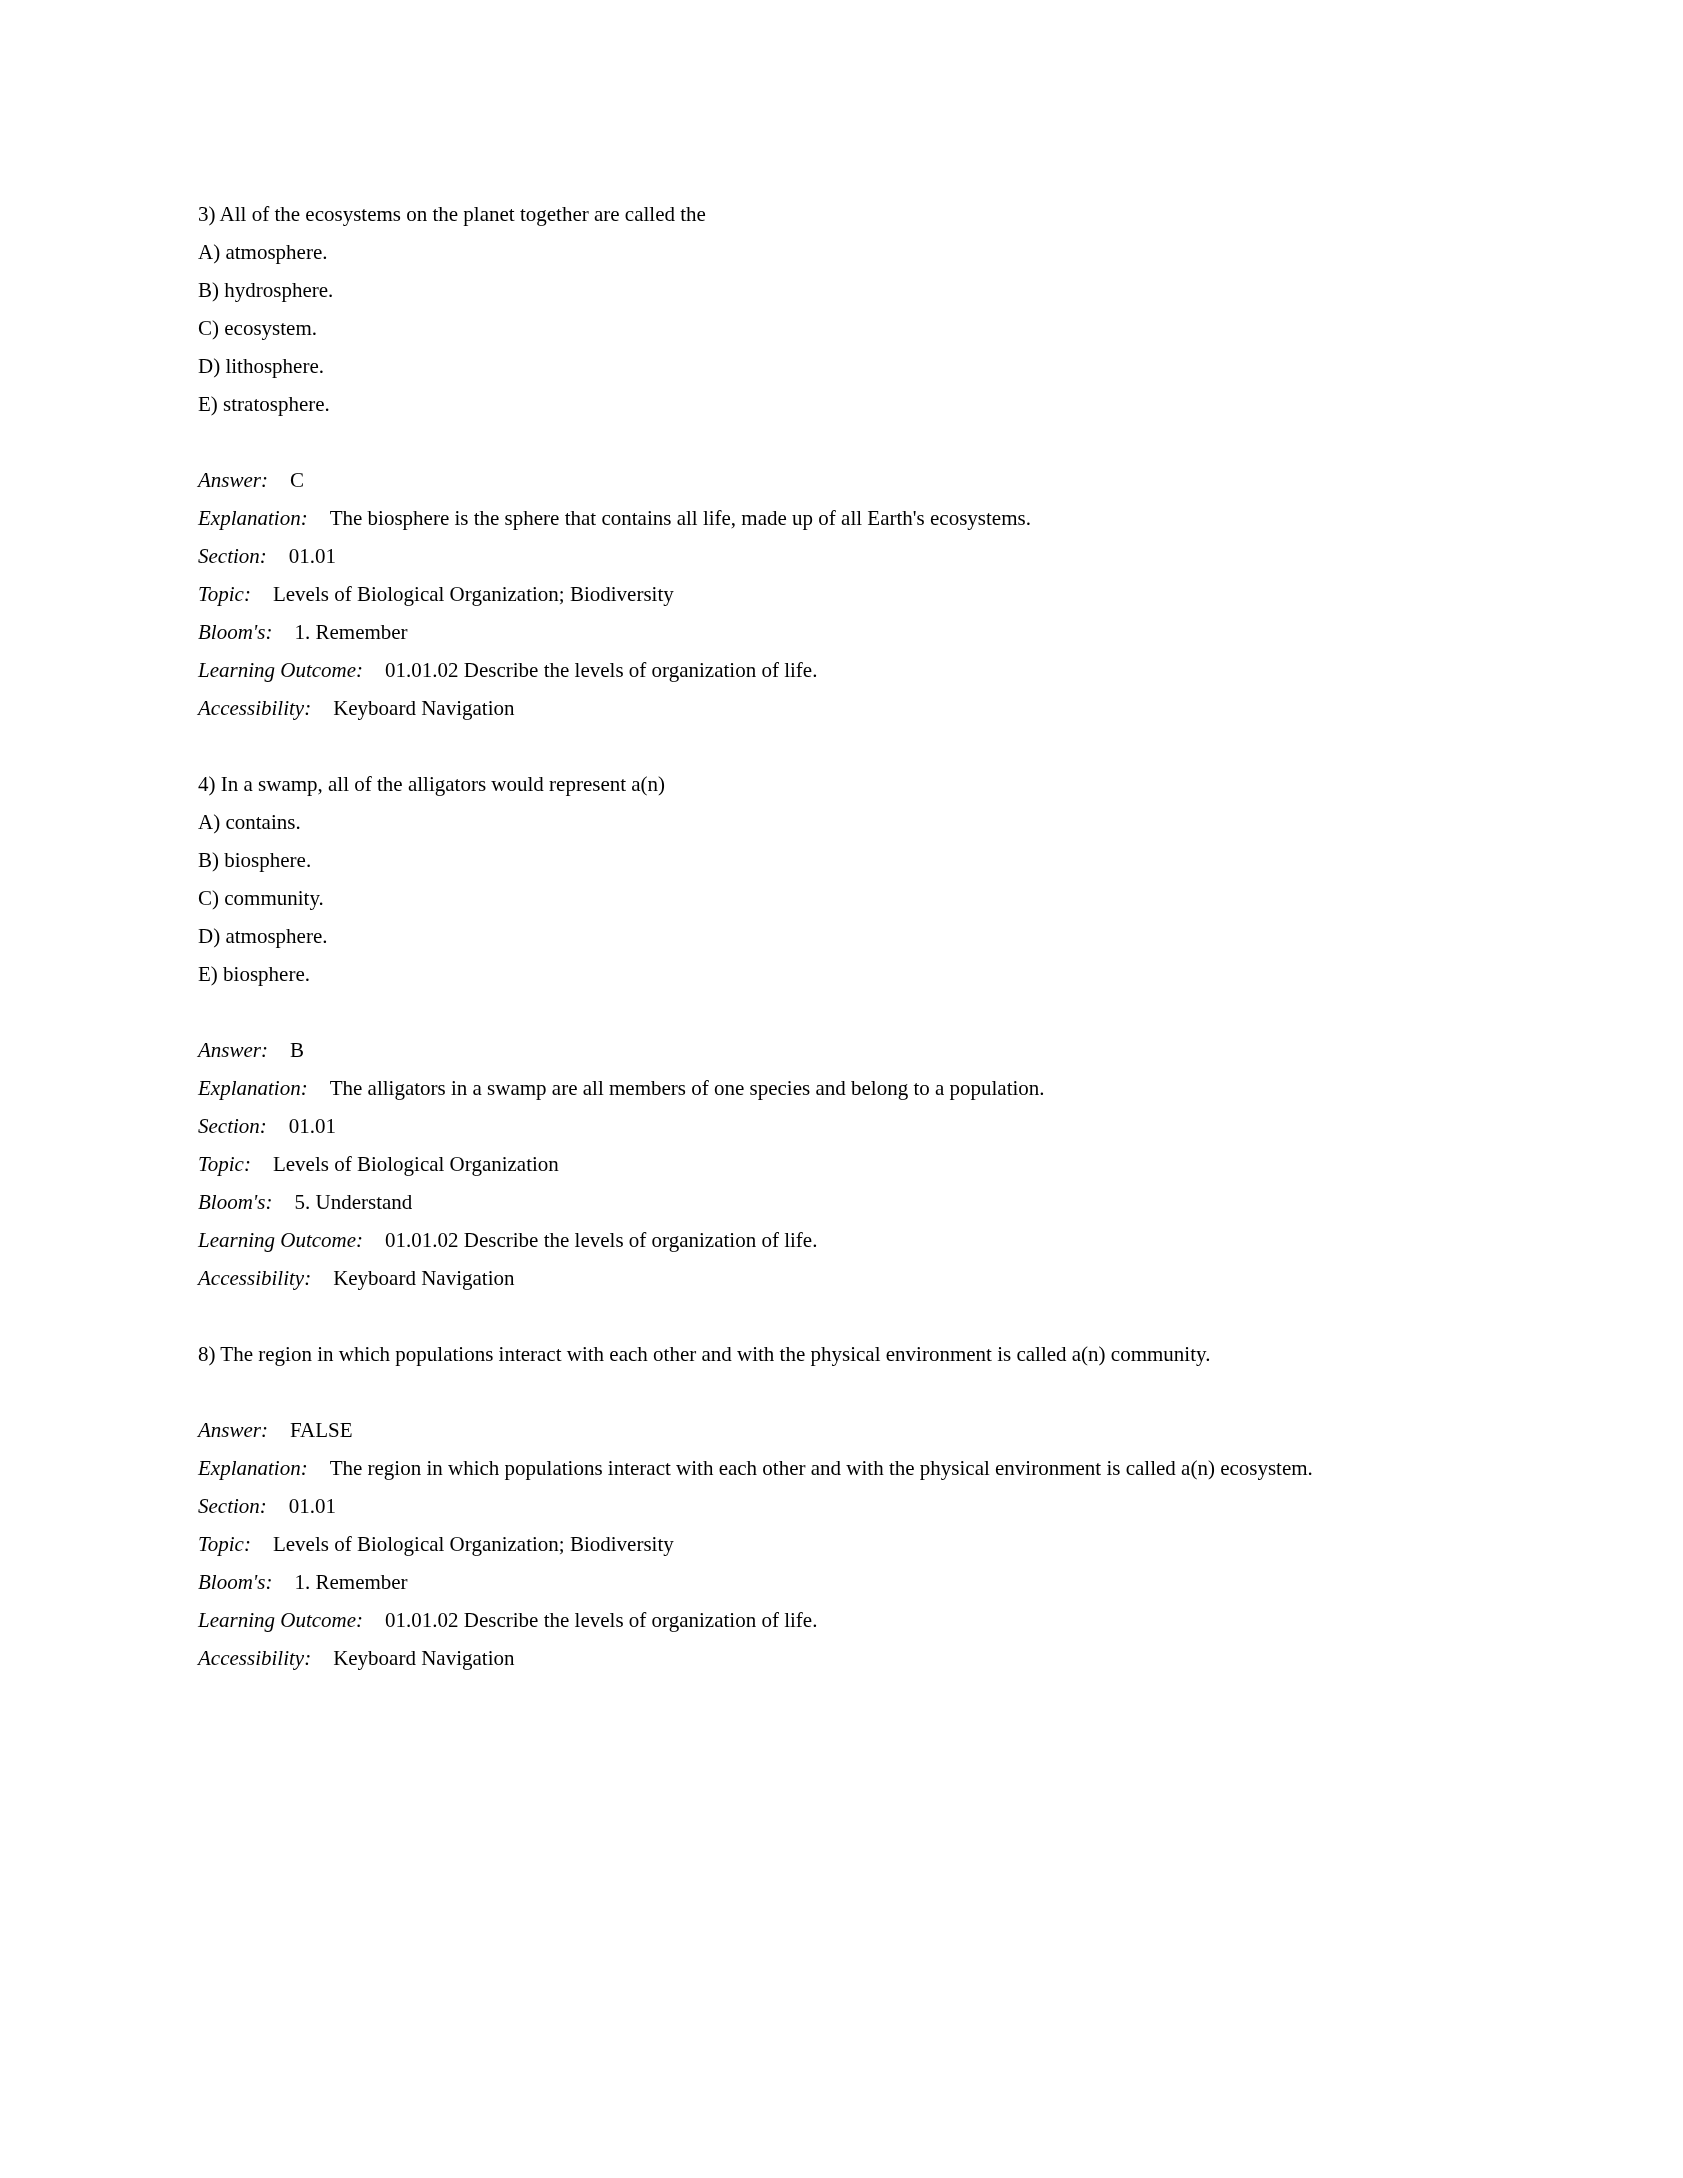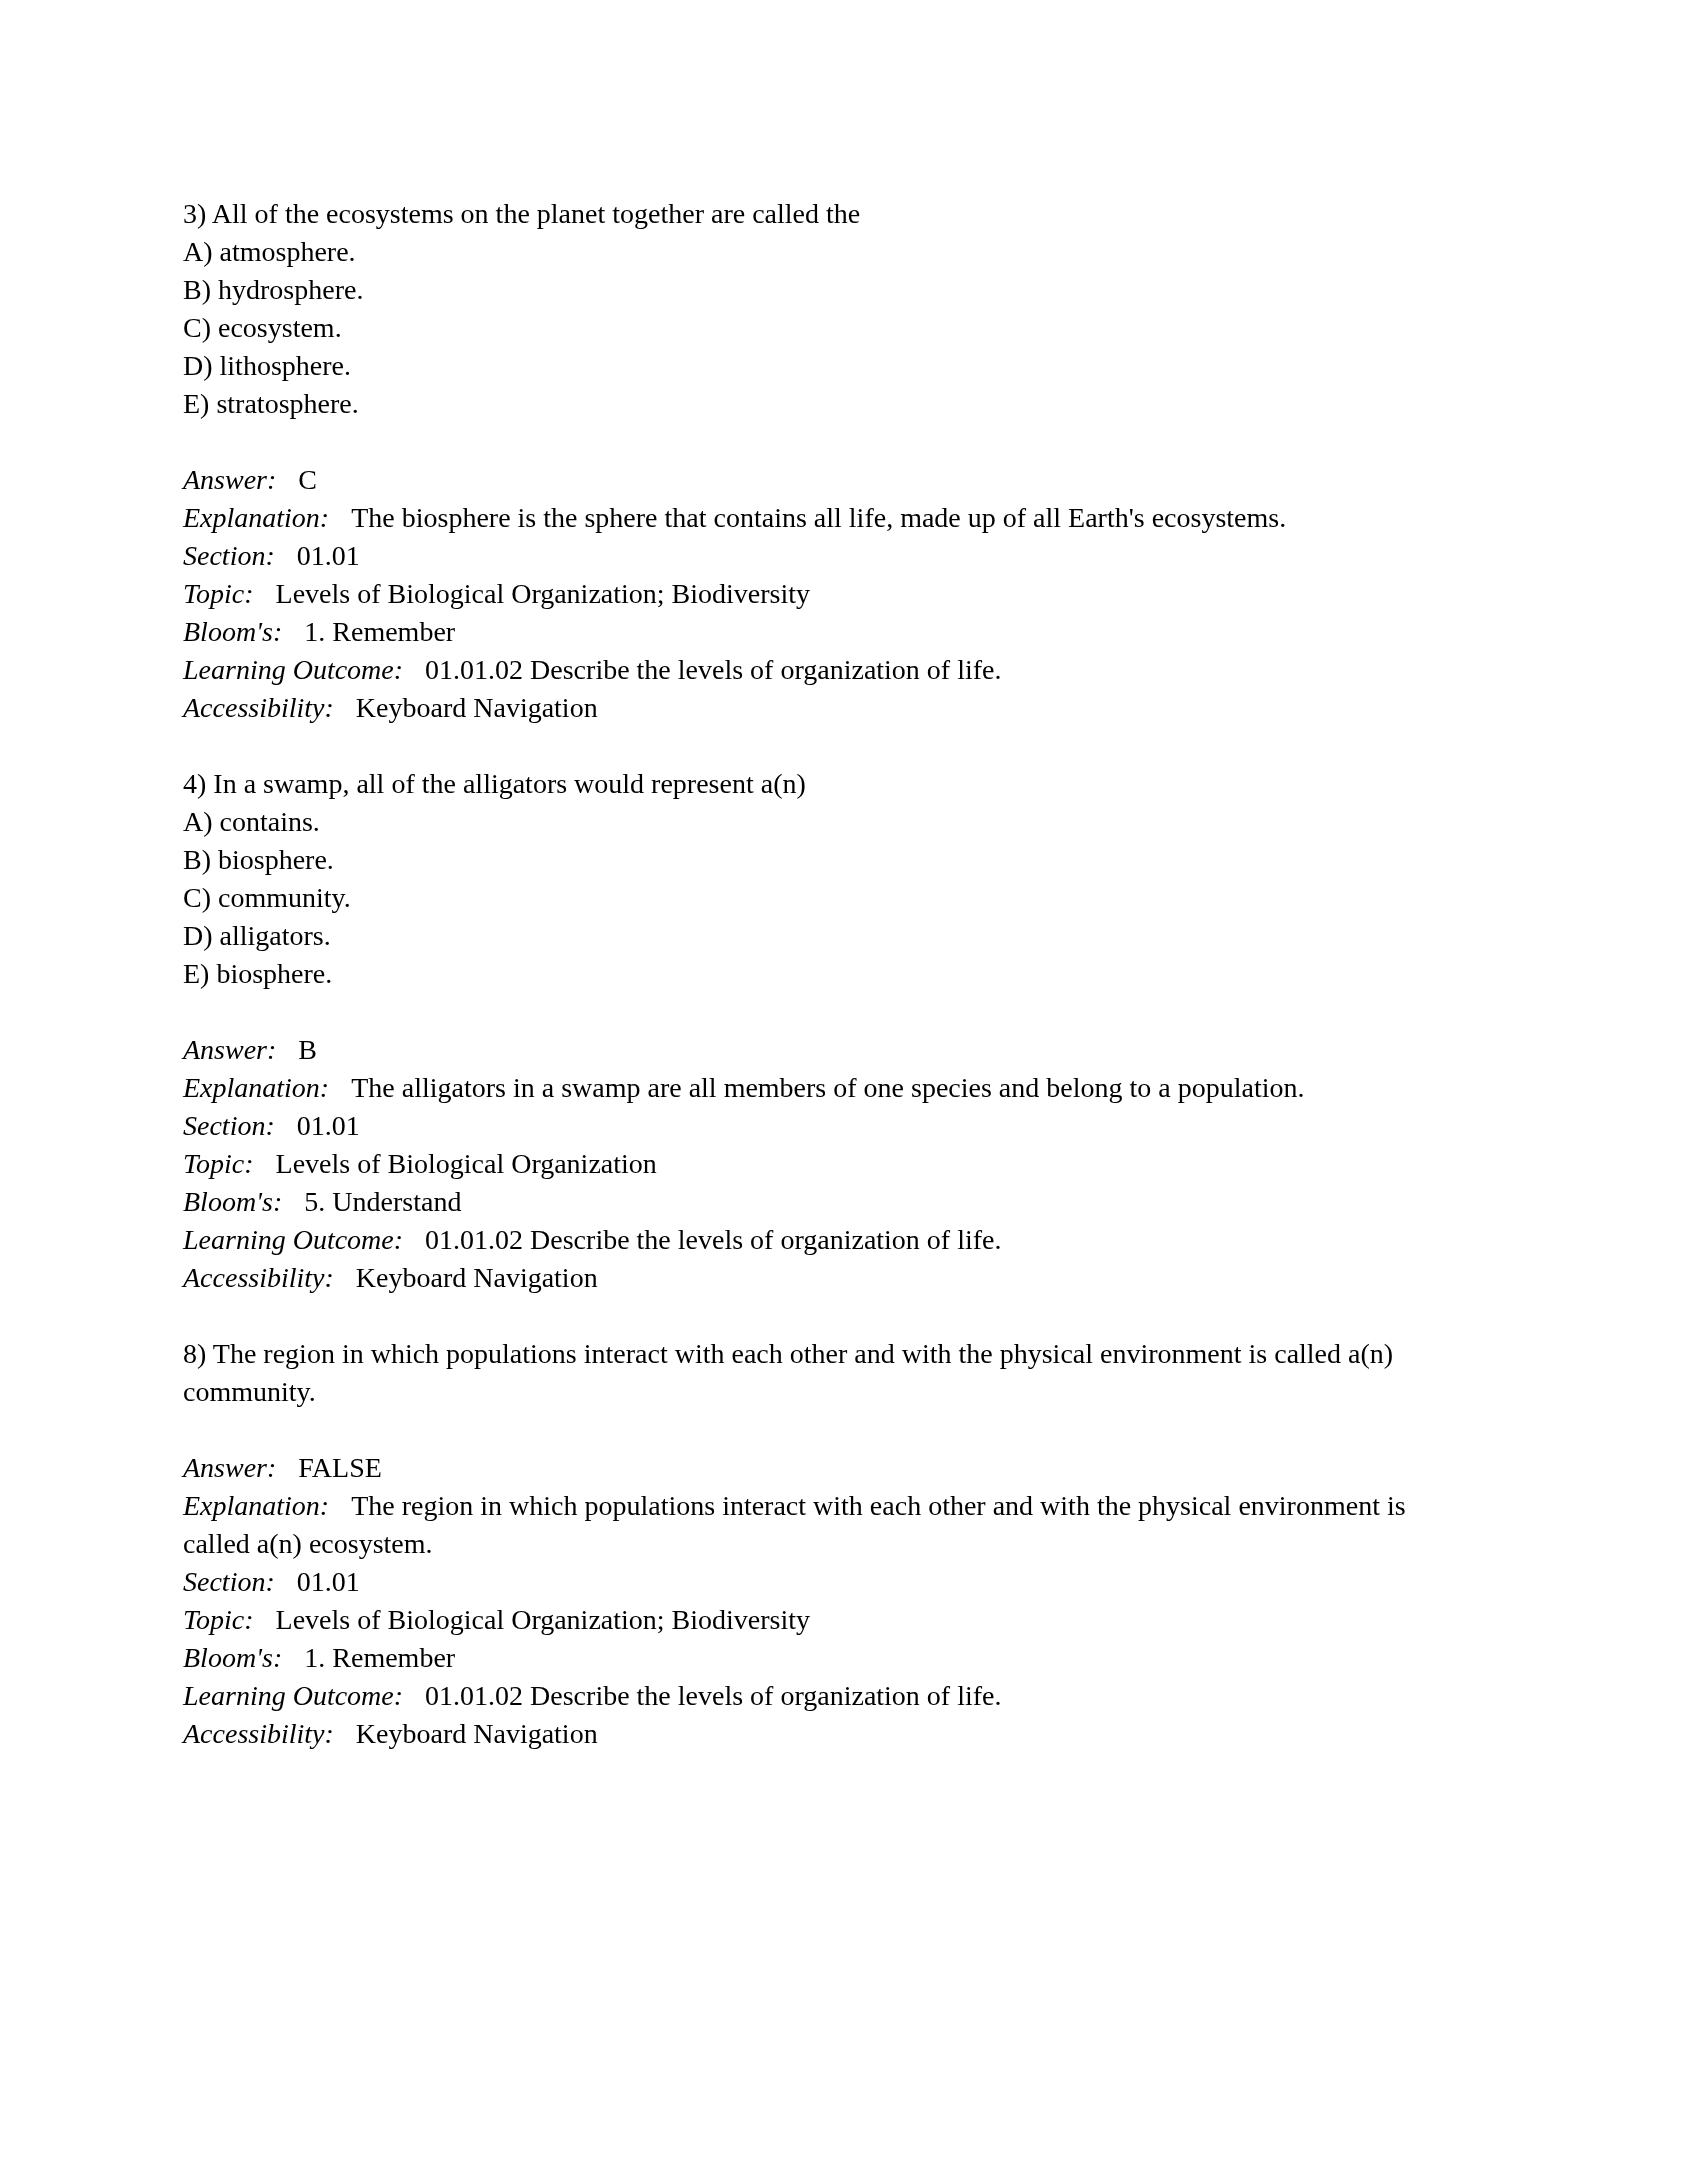--- a/index.html
+++ b/index.html
@@ -10,24 +10,24 @@
     body {
       width: 1683px;
       height: 2178px;
       position: relative;
       overflow: hidden;
       font-family: "Liberation Serif", "DejaVu Serif", serif;
       color: #000000;
     }
     .page {
       position: absolute;
-      left: 183px;
+      left: 198px;
       top: 195px;
       width: 1287px;
-      font-size: 28px;
+      font-size: 21px;
       line-height: 38px;
     }
     .line {
       white-space: pre-wrap;
       margin: 0;
     }
     .question-block {
       margin: 0;
     }
     .gap {
@@ -73,21 +73,21 @@
     <p class="line"><span class="meta-label">Accessibility:</span><span class="meta-sep"></span><span class="meta-value">Keyboard Navigation</span></p>
   </div>
 
   <div class="gap"></div>
 
   <div class="question-block">
     <p class="line">4) In a swamp, all of the alligators would represent a(n)</p>
     <p class="line">A) contains.</p>
     <p class="line">B) biosphere.</p>
     <p class="line">C) community.</p>
-    <p class="line">D) alligators.</p>
+    <p class="line">D) atmosphere.</p>
     <p class="line">E) biosphere.</p>
     <div class="gap"></div>
     <p class="line"><span class="meta-label">Answer:</span><span class="meta-sep"></span><span class="meta-value">B</span></p>
     <p class="line wrap-line"><span class="meta-label">Explanation:</span><span class="meta-sep"></span><span class="meta-value">The alligators in a swamp are all members of one species and belong to a population.</span></p>
     <p class="line"><span class="meta-label">Section:</span><span class="meta-sep"></span><span class="meta-value">01.01</span></p>
     <p class="line"><span class="meta-label">Topic:</span><span class="meta-sep"></span><span class="meta-value">Levels of Biological Organization</span></p>
     <p class="line"><span class="meta-label">Bloom's:</span><span class="meta-sep"></span><span class="meta-value">5. Understand</span></p>
     <p class="line"><span class="meta-label">Learning Outcome:</span><span class="meta-sep"></span><span class="meta-value">01.01.02 Describe the levels of organization of life.</span></p>
     <p class="line"><span class="meta-label">Accessibility:</span><span class="meta-sep"></span><span class="meta-value">Keyboard Navigation</span></p>
   </div>

